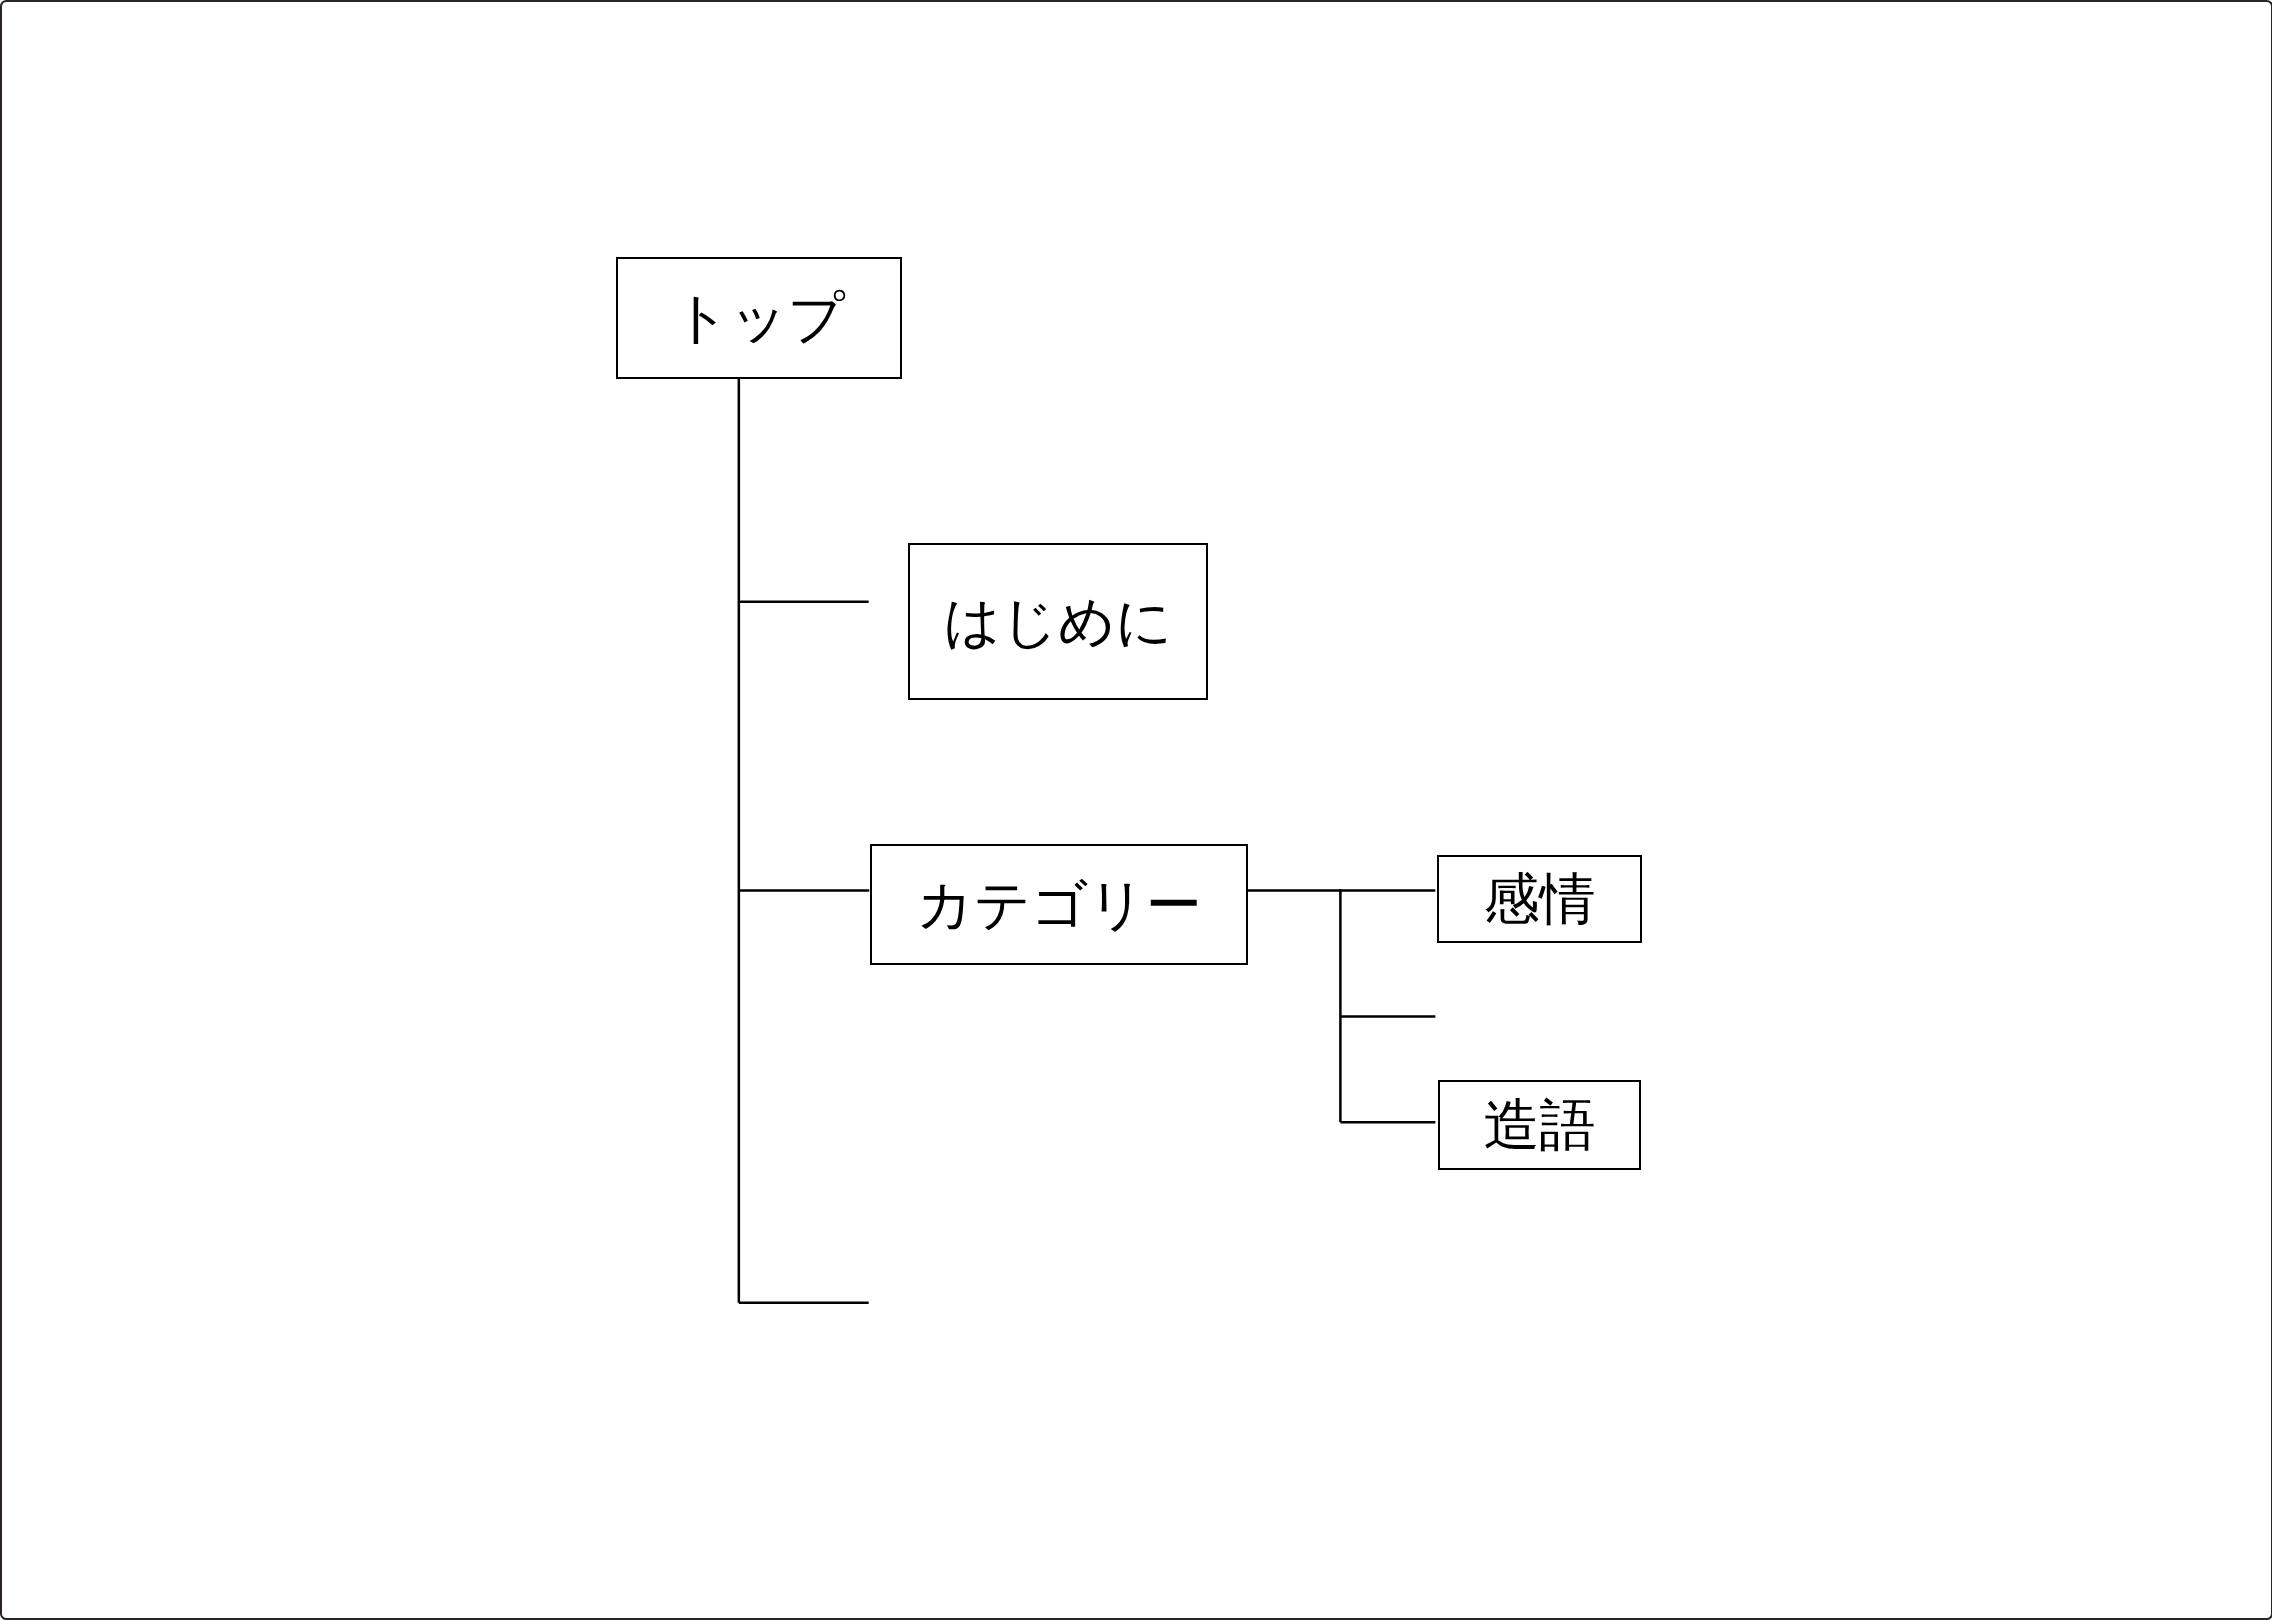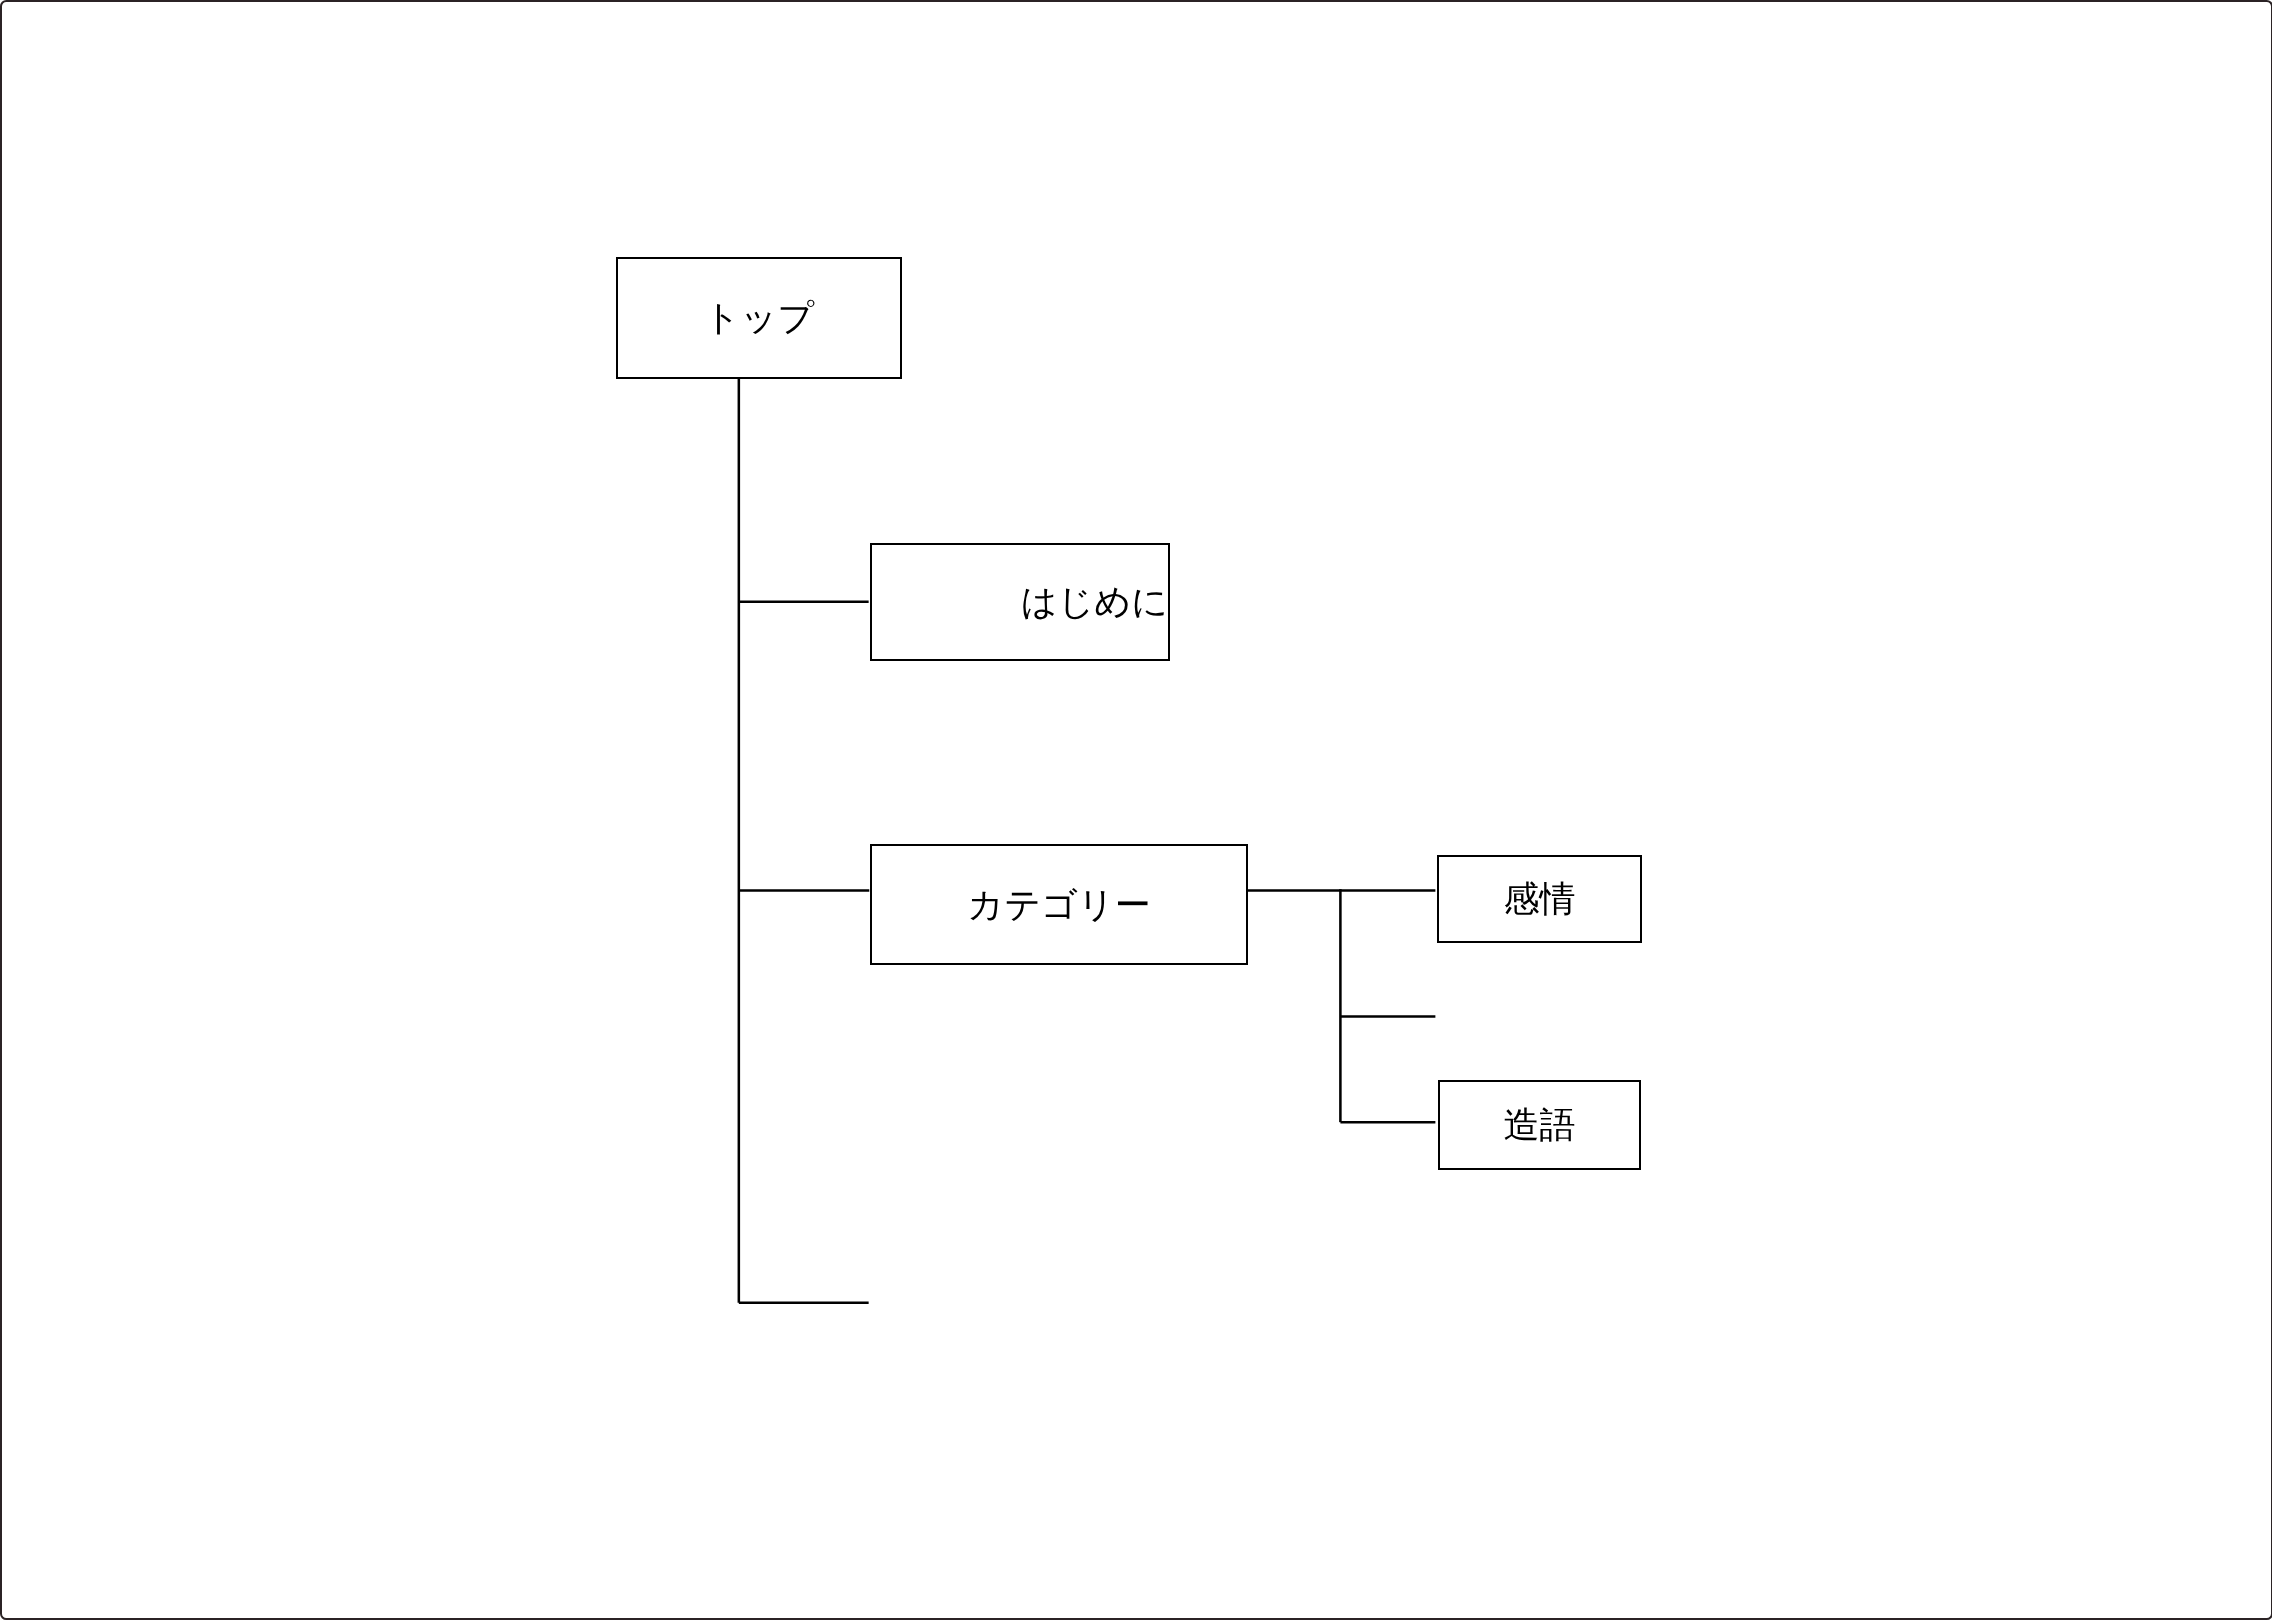--- a/index.html
+++ b/index.html
@@ -29,27 +29,27 @@
     position: absolute;
     box-sizing: border-box;
     background: #ffffff;
     border: 2.5px solid #000000;
     display: flex;
     align-items: center;
     justify-content: center;
   }
   .node-label {
     color: #000000;
-    font-size: 36px;
+    font-size: 56px;
     line-height: 1;
     white-space: nowrap;
   }
   
   .n-top       { left:  614px; top:  255px; width: 286px; height: 122px; }
-  .n-intro     { left: 868px; top:  541px; width: 300px; height: 118px; justify-content: flex-end; }
+  .n-intro     { left: 906px; top:  541px; width: 300px; height: 157px; }
   .n-category  { left: 868px; top: 830px; width: 378px; height: 121px; margin-top: 12px; }
   .n-emotion   { left: 1435px; top: 853px; width: 205px; height: 88px; }
   .n-abbrev    { left: 1436px; top: 973px; width: 203px; height: 89px; }
   .n-coined    { left: 1436px; top: 1078px; width: 203px; height: 90px; }
   .n-others    { left: 868px; top: 1244px; width: 277px; height: 120px; }
 </style>
 </head>
 <body>
 
 <div class="canvas">

